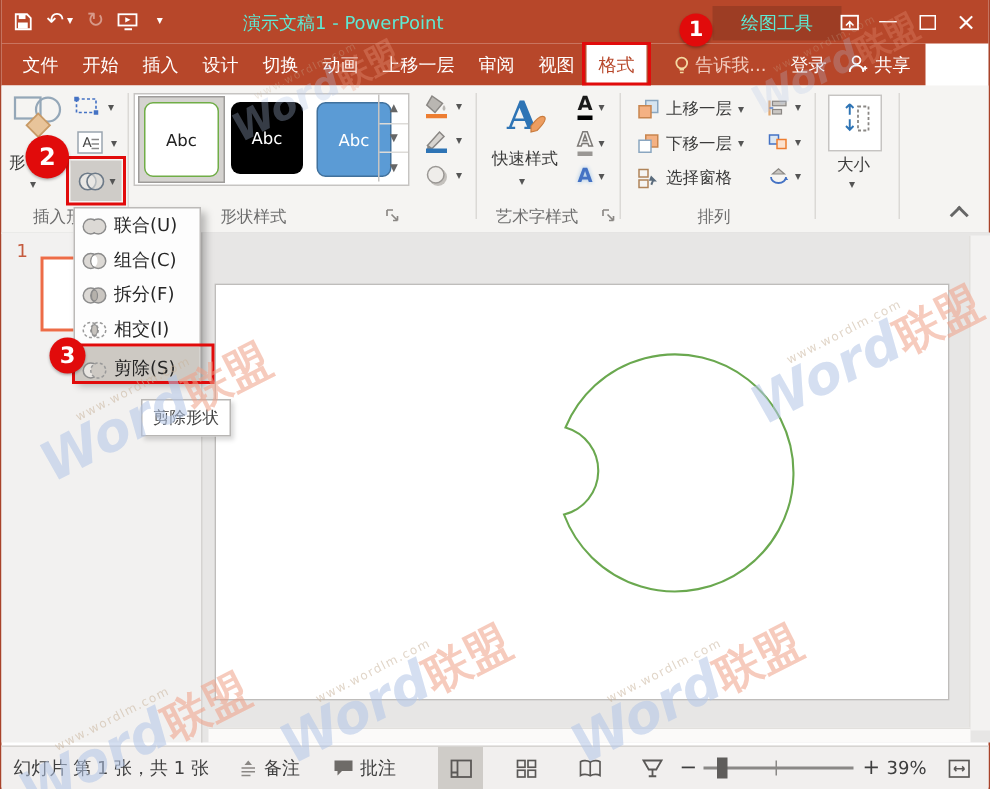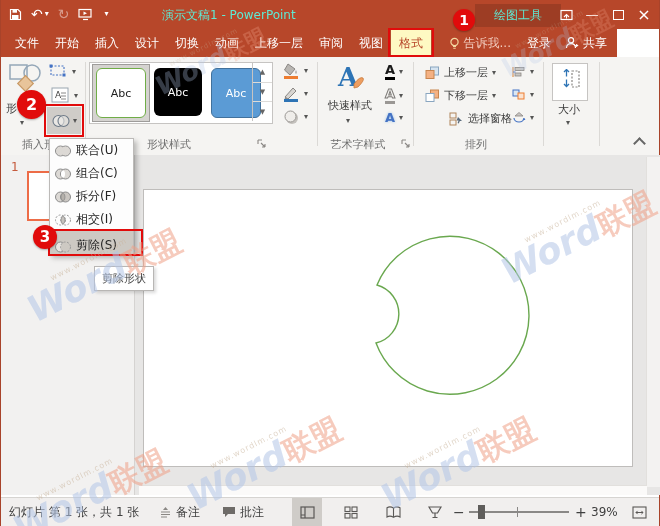--- a/index.html
+++ b/index.html
@@ -16,21 +16,21 @@
   .title-text{position:absolute;left:161px;top:7px;font-size:12px;color:#5eead4;white-space:nowrap;}
   .drawtools{position:absolute;left:474px;top:4px;padding:3px 19px;font-size:12px;color:#5eead4;background:rgba(0,0,0,.14);white-space:nowrap;}
   .win-controls{position:absolute;right:2px;top:0;height:29px;display:flex;}
   .win-btn{width:26px;height:29px;display:flex;align-items:center;justify-content:center;color:#fff;font-size:13px;}
   .maxbox{width:9px;height:8px;border:1.5px solid #fff;}
 
   
   .tabrow{position:absolute;left:0;top:29px;width:616px;height:28px;background:#b7472a;display:flex;align-items:stretch;font-size:12px;color:#fff;}
   .tab{padding:0 8px;display:flex;align-items:center;white-space:nowrap;}
   .tab.first{margin-left:6px;}
-  .tab.active{background:#fef9c3;color:#b7472a;position:relative;text-align:right;}
+  .tab.active{background:#ffffff;color:#b7472a;position:relative;text-align:right;}
   .tab-right{margin-left:auto;display:flex;align-items:center;}
   .tellme{display:flex;align-items:center;gap:4px;color:#f2cdbf;padding:0 8px;white-space:nowrap;}
   .signin{padding:0 8px;white-space:nowrap;}
   .share{display:flex;align-items:center;gap:4px;padding:0 10px 0 6px;white-space:nowrap;}
 
   
   .ribbon{position:absolute;left:0;top:57px;width:658px;height:98px;background:#f5f4f2;border-bottom:1px solid #d2d0ce;}
   .sep{position:absolute;top:5px;width:1px;height:84px;background:#dbd9d6;}
   .grouplabel{position:absolute;top:80px;font-size:11px;color:#6e6e6e;text-align:center;white-space:nowrap;}
   .launcher{position:absolute;top:82px;width:10px;height:10px;}
@@ -263,21 +263,21 @@
       <span class="dd">▾</span>
     </div>
     <div class="abs arr-row" style="left:424px;top:31px;">
       <svg width="15" height="14" viewBox="0 0 15 14">
           <rect x="5.5" y="1" width="8" height="8" fill="#f4b183" stroke="#c8854f" stroke-width="1"></rect>
           <rect x="1" y="4.5" width="8" height="8" fill="#fff" stroke="#8aa6c0" stroke-width="1"></rect>
         </svg>
       <span class="ribbon-small-label">下移一层</span>
       <span class="dd">▾</span>
     </div>
-    <div class="abs arr-row" style="left:424px;top:54px;margin-left:24px;">
+    <div class="abs arr-row" style="left:424px;top:54px;">
       <svg width="15" height="14" viewBox="0 0 15 14">
           <rect x="1" y="1" width="6" height="5" fill="none" stroke="#b0845a" stroke-width="1"></rect>
           <rect x="1" y="8" width="6" height="5" fill="none" stroke="#b0845a" stroke-width="1"></rect>
           <path d="M9 5 l4 4 -2.2 0 -1 2.5 -1.2-0.6 1-2.4 -2 0 Z" fill="#5a6b7c"></path>
         </svg>
       <span class="ribbon-small-label">选择窗格</span>
     </div>
     <div class="abs arr-row" style="left:510px;top:8px;">
       <svg width="15" height="13" viewBox="0 0 15 13">
           <path d="M2 2 v10" stroke="#e2a76f" stroke-width="1.5"></path>

